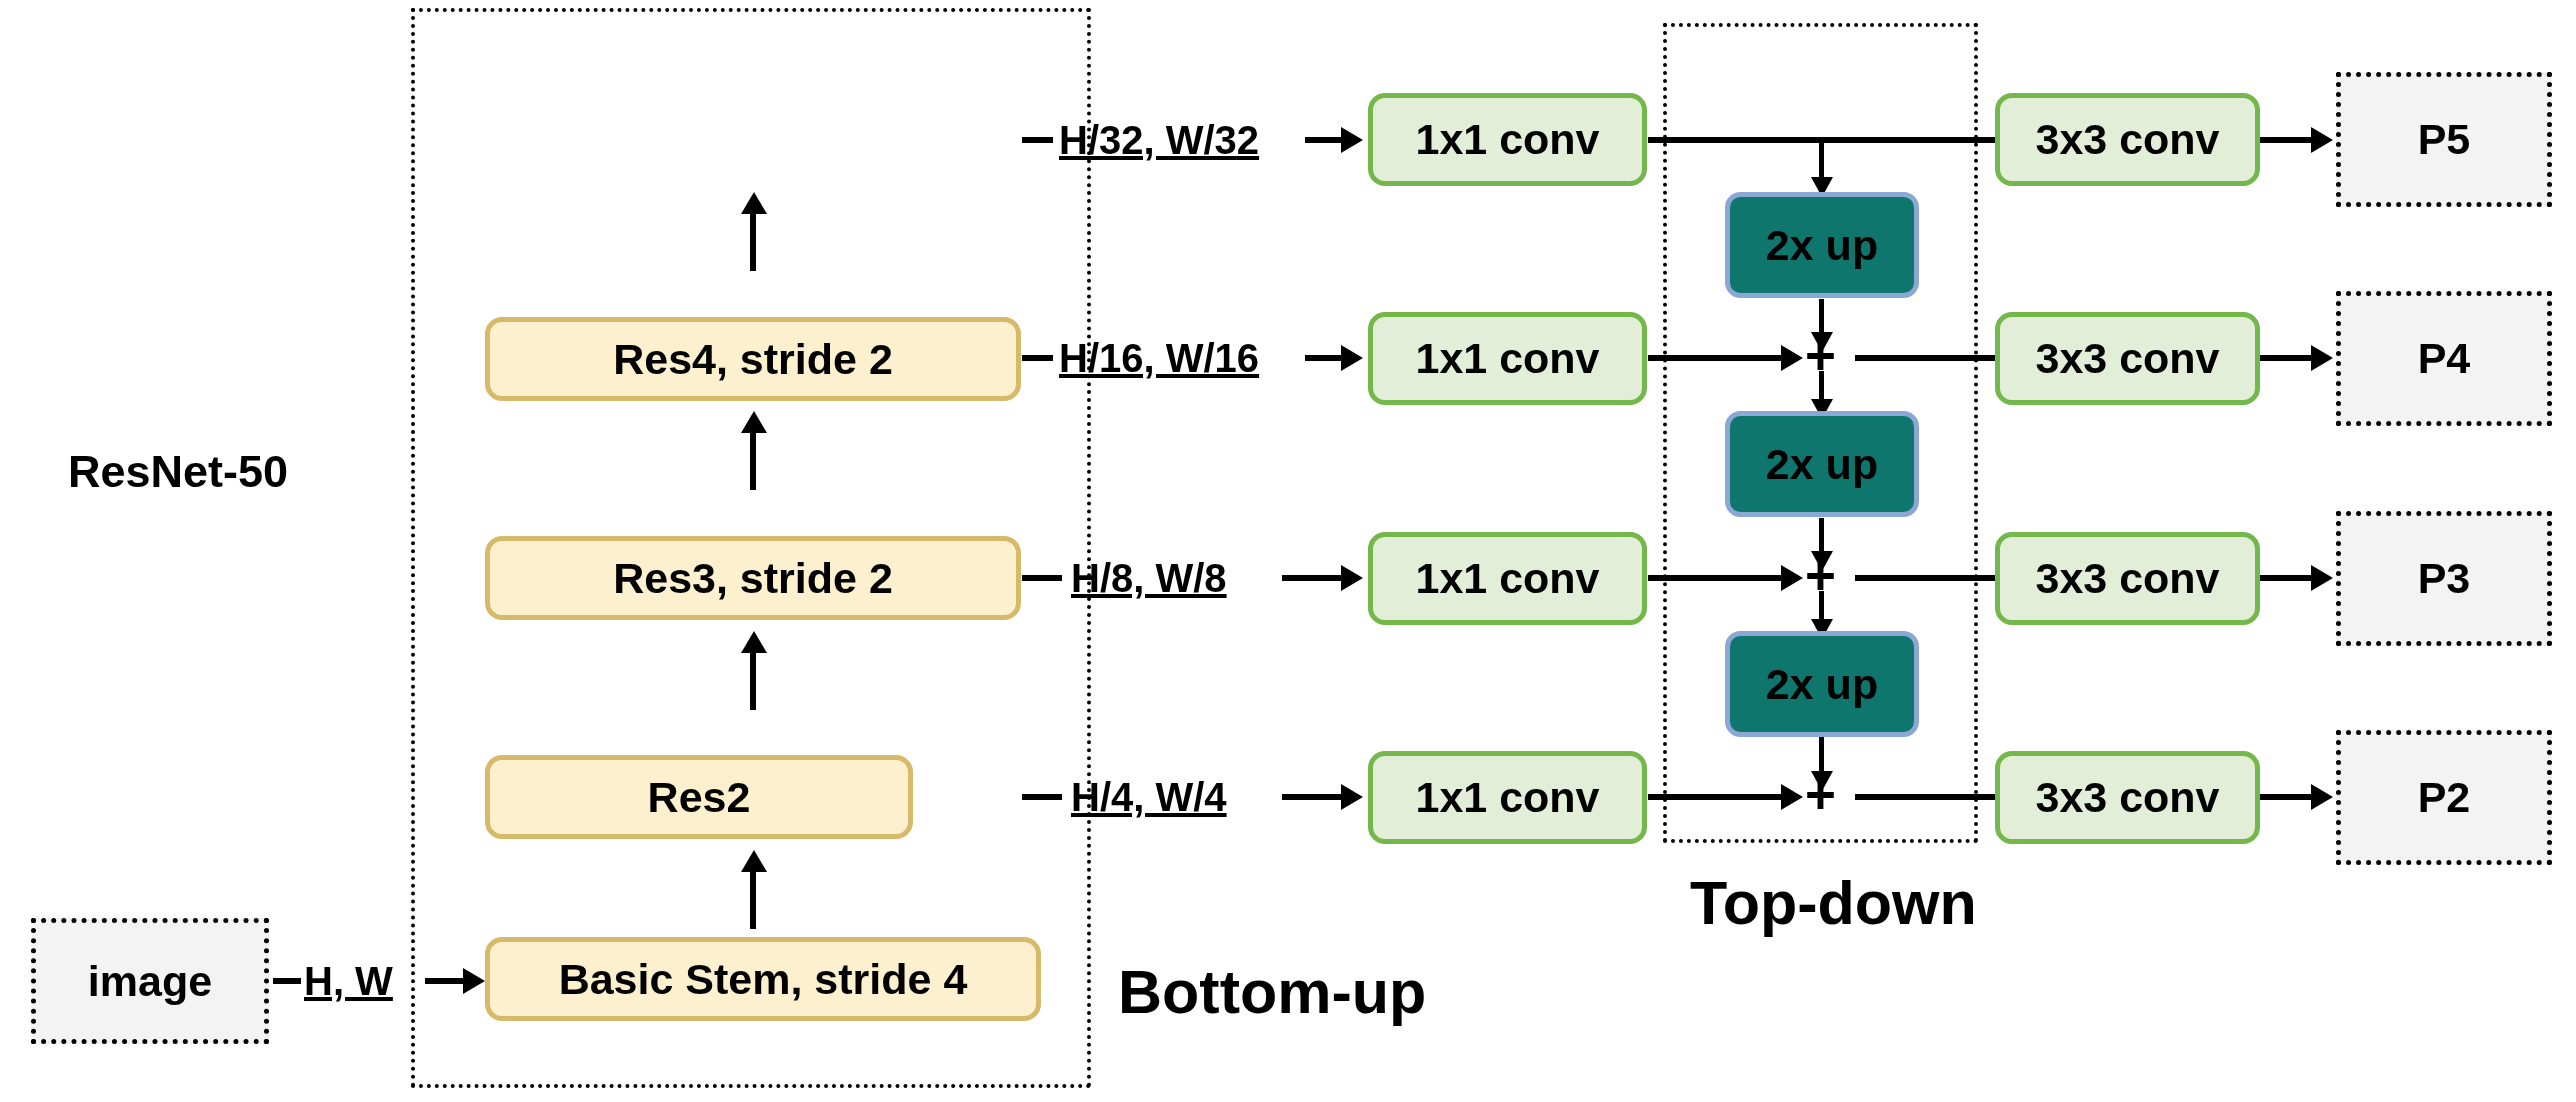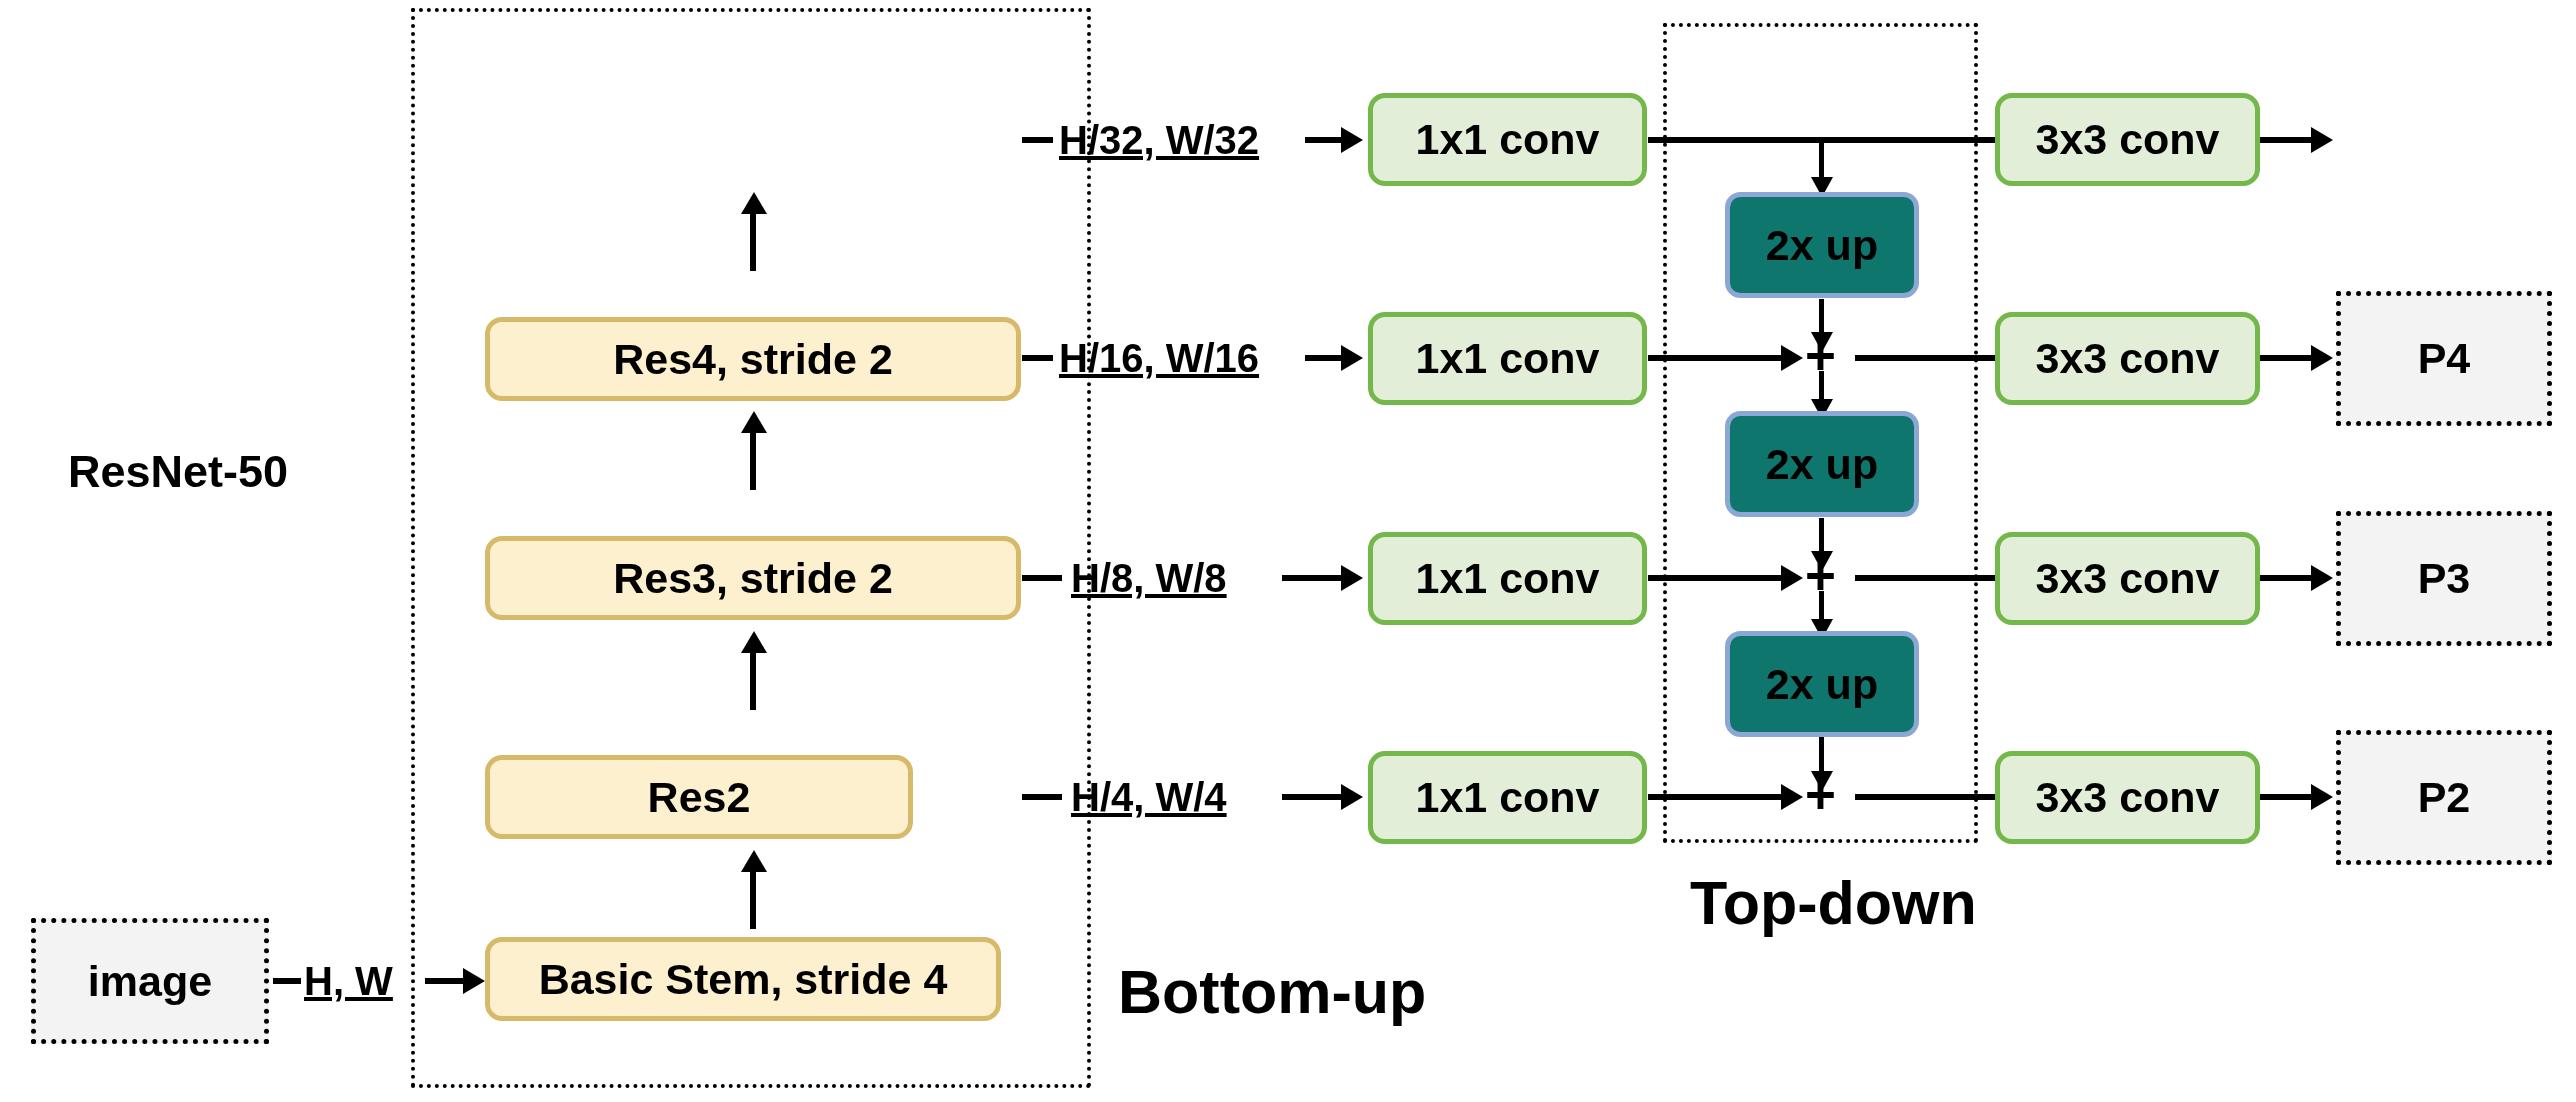--- a/index.html
+++ b/index.html
@@ -122,20 +122,23 @@
   <div class="vline-thin" style="left:1819px;top:140px;height:40px;"></div>
   <div class="arrow-d-thin" style="left:1811px;top:177px;"></div>
 
   <div class="node node-conv" style="left:1995px;top:93px;width:265px;height:93px;">
     <span>3x3 conv</span>
   </div>
 
   <div class="hline" style="left:2260px;top:137px;width:53px;"></div>
   <div class="arrow-r" style="left:2311px;top:127px;"></div>
 
+  <div class="node-dotted" style="left:2336px;top:72px;width:216px;height:135px;">
+    <span>P5</span>
+  </div>
 
   <div class="node node-up" style="left:1725px;top:192px;width:194px;height:106px;">
     <span>2x up</span>
   </div>
   <div class="vline-thin" style="left:1819px;top:299px;height:36px;"></div>
   <div class="arrow-d-thin" style="left:1811px;top:332px;"></div>
 
   <div class="vline" style="left:750px;top:213px;height:58px;"></div>
   <div class="arrow-u" style="left:741px;top:192px;"></div>
 
@@ -256,18 +259,18 @@
 
   <div class="node-dotted" style="left:31px;top:918px;width:238px;height:126px;">
     <span>image</span>
   </div>
 
   <div class="hline" style="left:273px;top:978px;width:28px;"></div>
   <div class="lbl lbl-dim" style="left:304px;top:961px;">H, W</div>
   <div class="hline" style="left:425px;top:978px;width:40px;"></div>
   <div class="arrow-r" style="left:463px;top:968px;"></div>
 
-  <div class="node node-res" style="left:485px;top:937px;width:516px;height:84px;">
+  <div class="node node-res" style="left:485px;top:937px;width:556px;height:84px;">
     <span>Basic Stem, stride 4</span>
   </div>
 
 </div>
 
 
 </body></html>

